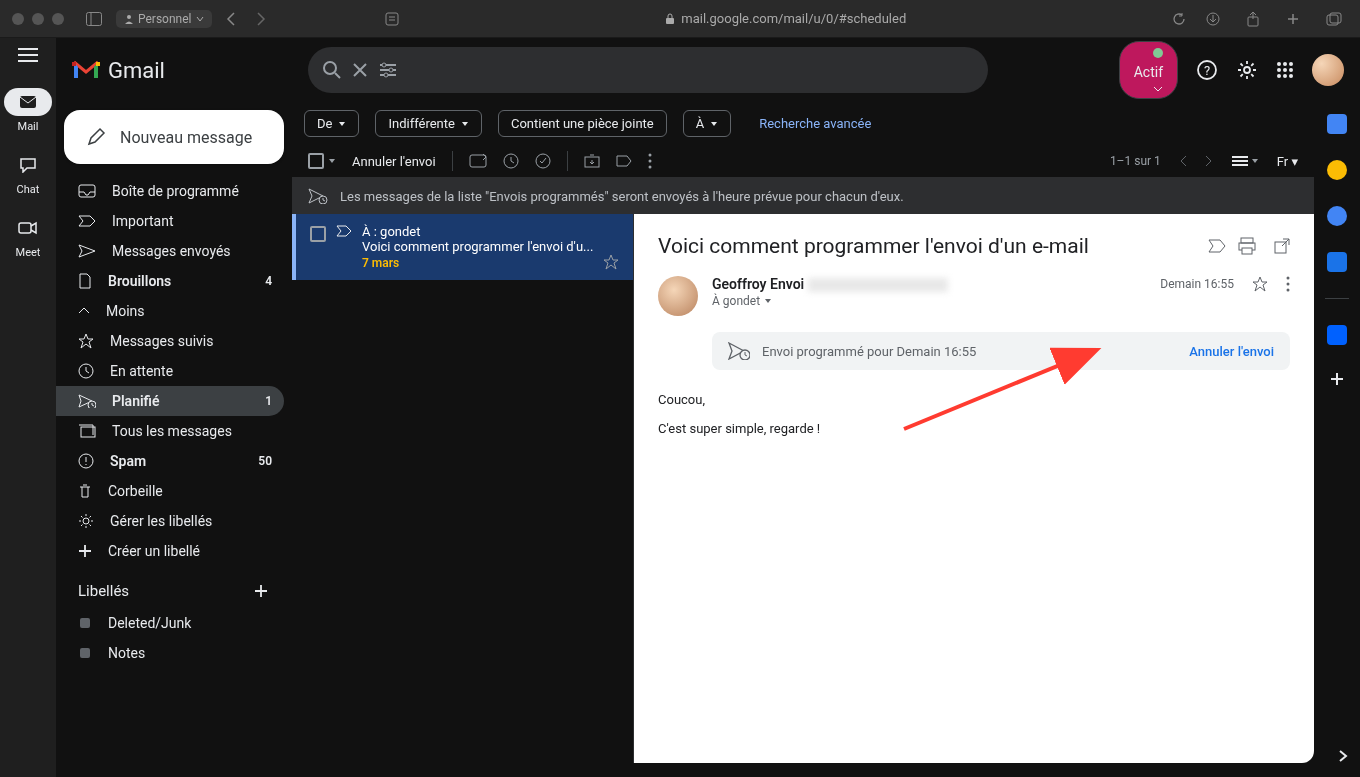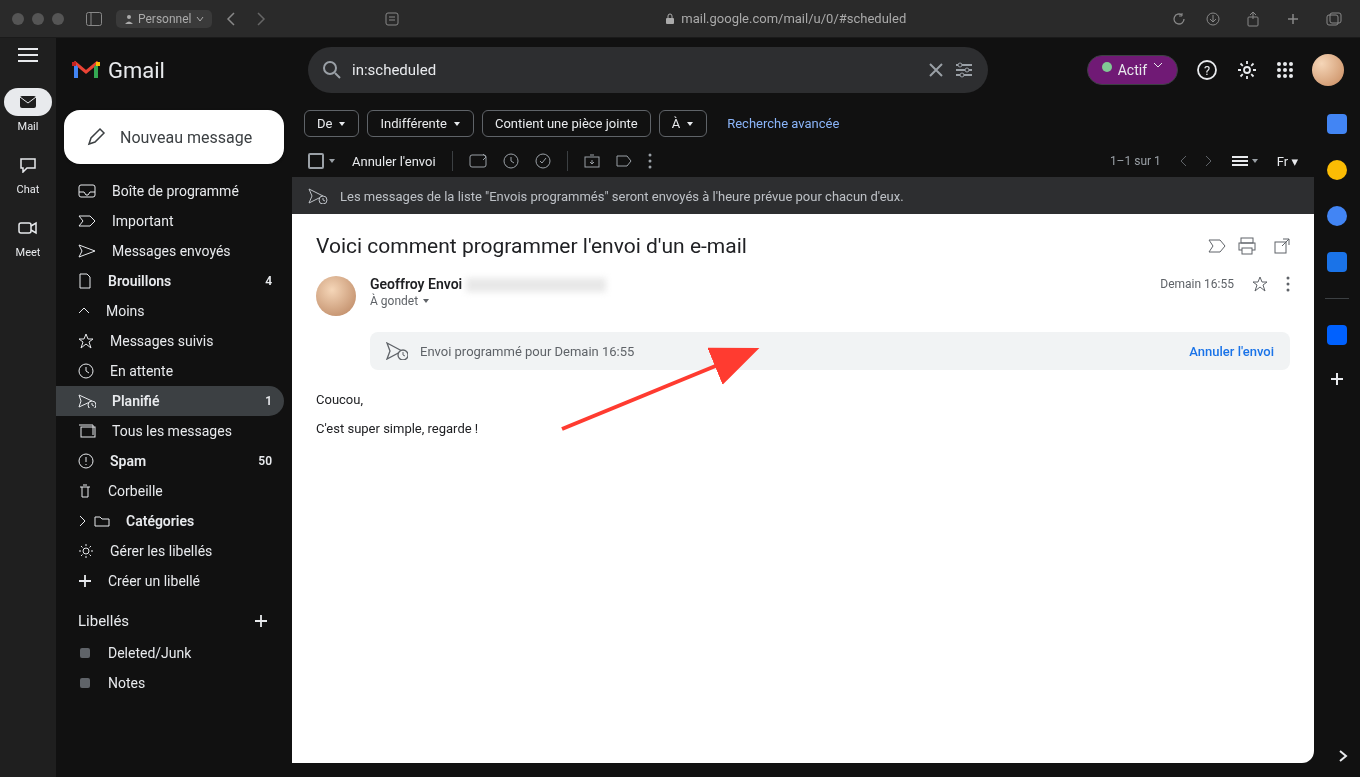--- a/index.html
+++ b/index.html
@@ -22,39 +22,39 @@
 .rail-item .pill { width:48px; height:28px; border-radius:14px; display:flex; align-items:center; justify-content:center;}
 .rail-item.active .pill { background:#e8eaed; color:#1f1f1f; }
 
 .main { flex:1; background:#111; display:flex; flex-direction:column; }
 .header { height: 64px; display:flex; align-items:center; padding: 0 16px; gap:16px;}
 .logo { display:flex; align-items:center; gap:8px; width:220px;}
 .logo-text { font-size:22px; color:#e8eaed;}
 .search-wrap { flex:1; max-width:680px; background:#2d2e30; border-radius:28px; height:46px; display:flex; align-items:center; padding:0 14px; gap:10px;}
 .search-wrap input { flex:1; background:transparent; border:none; outline:none; color:#e8eaed; font-size:15px;}
 .header-right { margin-left:auto; display:flex; align-items:center; gap:18px;}
-.status-pill { background:#701a75; border-radius:20px; padding:6px 14px; display:flex; align-items:flex-start; gap:6px; font-size:14px; border:1px solid #3c4043;}
+.status-pill { background:#be185d; border-radius:20px; padding:6px 14px; display:flex; align-items:flex-end; gap:6px; font-size:14px; border:1px solid #3c4043;flex-direction:column;}
 .status-dot { width:10px; height:10px; border-radius:50%; background:#81c995;}
 .avatar { width:32px; height:32px; border-radius:50%; background: radial-gradient(circle at 30% 30%, #f5d6b8, #c88a5e);}
 
 .body { flex:1; display:flex; }
 
 
 .sidebar { width: 236px; padding: 8px 8px 8px 0; display:flex; flex-direction:column; }
 .compose { background:#fff; color:#3c4043; border-radius:16px; height:54px; display:flex; align-items:center; gap:14px; padding:0 22px; font-size:16px; margin-left:8px; margin-bottom:12px; box-shadow:0 1px 3px rgba(0,0,0,0.3);}
 .nav { display:flex; flex-direction:column; }
 .nav-item { height:30px; display:flex; align-items:center; gap:16px; padding:0 12px 0 22px; border-radius:0 15px 15px 0; font-size:14px; color:#e8eaed; cursor:pointer;}
 .nav-item .count { margin-left:auto; font-size:12px;}
 .nav-item.bold { font-weight:600;}
 .nav-item.active { background:#3c4043; font-weight:600;}
 .labels-head { display:flex; align-items:center; justify-content:space-between; padding: 16px 16px 8px 22px; font-size:15px; color:#e8eaed;}
 
 
 .content { flex:1; display:flex; flex-direction:column; padding-right: 46px; position:relative; padding-bottom: 14px;}
-.filters { display:flex; gap:8px; padding: 8px 12px; align-items:center;}
+.filters { display:flex; gap:16px; padding: 8px 12px; align-items:center;}
 .chip { background:transparent; border:1px solid #5f6368; color:#e8eaed; border-radius:6px; padding:5px 12px; font-size:13px; display:flex; align-items:center; gap:6px;}
 .adv-link { color:#8ab4f8; font-size:13px; margin-left:12px; cursor:pointer;}
 
 .toolbar { display:flex; align-items:center; padding: 6px 16px; gap:16px; border-bottom:1px solid #2d2e30;}
 .toolbar .cancel { font-size:13px; color:#e8eaed;}
 .toolbar .sep { width:1px; height:20px; background:#3c4043;}
 .toolbar-right { margin-left:auto; display:flex; align-items:center; gap:18px; font-size:12px; color:#9aa0a6;}
 .tb-icon { color:#9aa0a6; display:flex; align-items:center;}
 .checkbox-w { display:flex; align-items:center; gap:4px;}
 .cbx { width:16px; height:16px; border:2px solid #9aa0a6; border-radius:2px;}
@@ -226,21 +226,20 @@
             <path d="M2 3 L2 7" stroke="#c5221f" stroke-width="4"></path>
             <path d="M26 3 L26 7" stroke="#fbbc04" stroke-width="4"></path>
           </svg>
         <span class="logo-text">Gmail</span>
       </div>
       <div class="search-wrap">
         <svg width="20" height="20">
             <circle cx="8" cy="8" r="6" fill="none" stroke="#9aa0a6" stroke-width="2"></circle>
             <line x1="13" y1="13" x2="18" y2="18" stroke="#9aa0a6" stroke-width="2"></line>
           </svg>
-        <input value="in:scheduled" style="">
         <span class="icon">
             <svg width="16" height="16">
               <path d="M2 2 L14 14 M14 2 L2 14" stroke="#9aa0a6" stroke-width="2"></path>
             </svg>
           </span>
         <span class="icon">
             <svg width="20" height="16">
               <line x1="2" y1="3" x2="18" y2="3" stroke="#9aa0a6" stroke-width="2"></line>
               <line x1="2" y1="8" x2="18" y2="8" stroke="#9aa0a6" stroke-width="2"></line>
               <line x1="2" y1="13" x2="18" y2="13" stroke="#9aa0a6" stroke-width="2"></line>
@@ -363,29 +362,20 @@
                 <path d="M8 4 V9 M8 11 V12" stroke="#e8eaed"></path>
               </svg>
               <span>Spam</span>
               <span class="count">50</span>
             </div>
           <div class="nav-item">
               <svg width="14" height="16">
                 <path d="M2 4 H12 M4 4 V14 H10 V4 M5 2 H9" fill="none" stroke="#e8eaed"></path>
               </svg>
               <span>Corbeille</span>
-            </div>
-          <div class="nav-item bold">
-              <svg width="8" height="12" style="margin-right:-8px">
-                <path d="M2 1 L7 6 L2 11" fill="none" stroke="#e8eaed"></path>
-              </svg>
-              <svg width="16" height="14">
-                <path d="M1 3 V12 H15 V5 H8 L6 3 Z" fill="none" stroke="#e8eaed"></path>
-              </svg>
-              <span>Catégories</span>
             </div>
           <div class="nav-item">
               <svg width="16" height="16">
                 <circle cx="8" cy="8" r="3" fill="none" stroke="#e8eaed"></circle>
                 <path d="M8 1 V3 M8 13 V15 M1 8 H3 M13 8 H15 M3 3 L4.5 4.5 M11.5 11.5 L13 13 M3 13 L4.5 11.5 M11.5 4.5 L13 3" stroke="#e8eaed"></path>
               </svg>
               <span>Gérer les libellés</span>
             </div>
           <div class="nav-item">
               <svg width="14" height="14">
@@ -520,20 +510,42 @@
         <div class="banner">
           <svg width="20" height="16">
               <path d="M1 1 L15 8 L1 15 L4 8 Z" fill="none" stroke="#bdc1c6"></path>
               <circle cx="15" cy="12" r="4" fill="#2d2e30" stroke="#bdc1c6"></circle>
               <path d="M15 10 V12 L17 13" stroke="#bdc1c6" fill="none"></path>
             </svg>
           <span>Les messages de la liste "Envois programmés" seront envoyés à l'heure prévue pour chacun d'eux.</span>
         </div>
 
         <div class="split">
+          <div class="list">
+            <div class="msg-item">
+              <div class="cbx"></div>
+              <span class="msg-icon">
+                  <svg width="16" height="12">
+                    <path d="M1 1 H10 L15 6 L10 11 H1 L5 6 Z" fill="none" stroke="#e8eaed"></path>
+                  </svg>
+                </span>
+              <div class="msg-content">
+                <div class="msg-to">À : gondet</div>
+                <div class="msg-subject">Voici comment programmer l'envoi d'u...</div>
+                <div style="display:flex; align-items:center; justify-content:space-between;">
+                  <div class="msg-date">7 mars</div>
+                  <span class="msg-star">
+                      <svg width="16" height="16">
+                        <path d="M8 1 L10 6 L15 6 L11 9 L13 15 L8 11 L3 15 L5 9 L1 6 L6 6 Z" fill="none" stroke="#9aa0a6"></path>
+                      </svg>
+                    </span>
+                </div>
+              </div>
+            </div>
+          </div>
 
           <div class="reader">
             <div class="reader-head">
               <span class="reader-title">Voici comment programmer l'envoi d'un e-mail</span>
               <span class="icon">
                   <svg width="18" height="14">
                     <path d="M1 1 H12 L17 7 L12 13 H1 L5 7 Z" fill="none" stroke="#5f6368"></path>
                   </svg>
                 </span>
               <div class="reader-icons">

